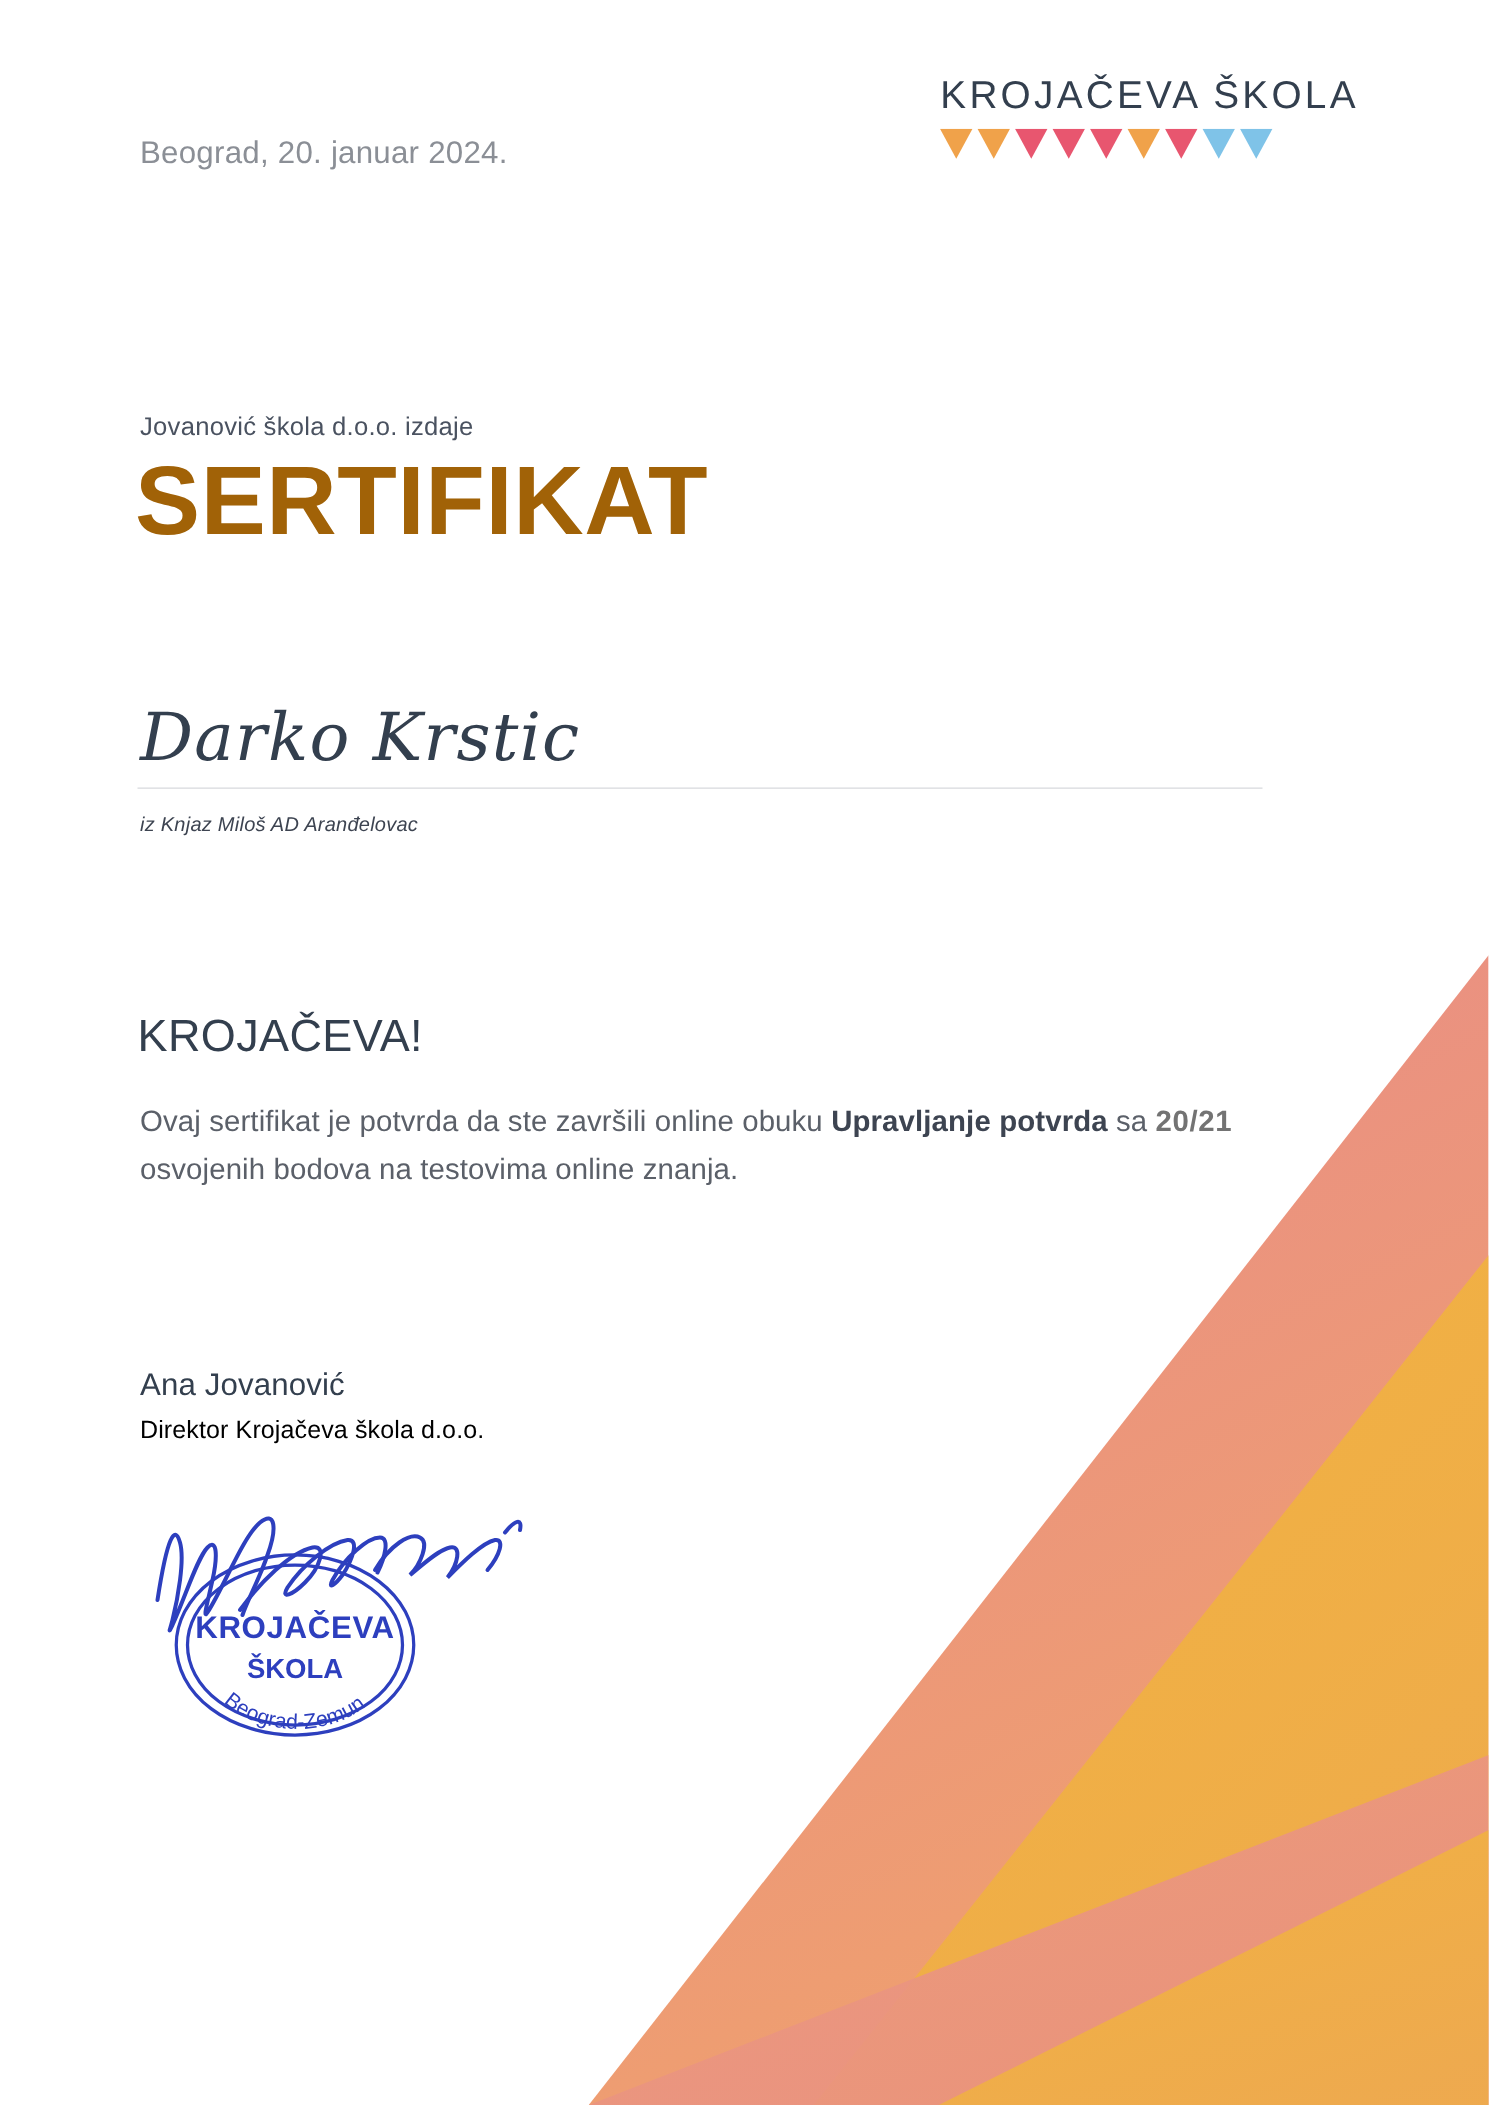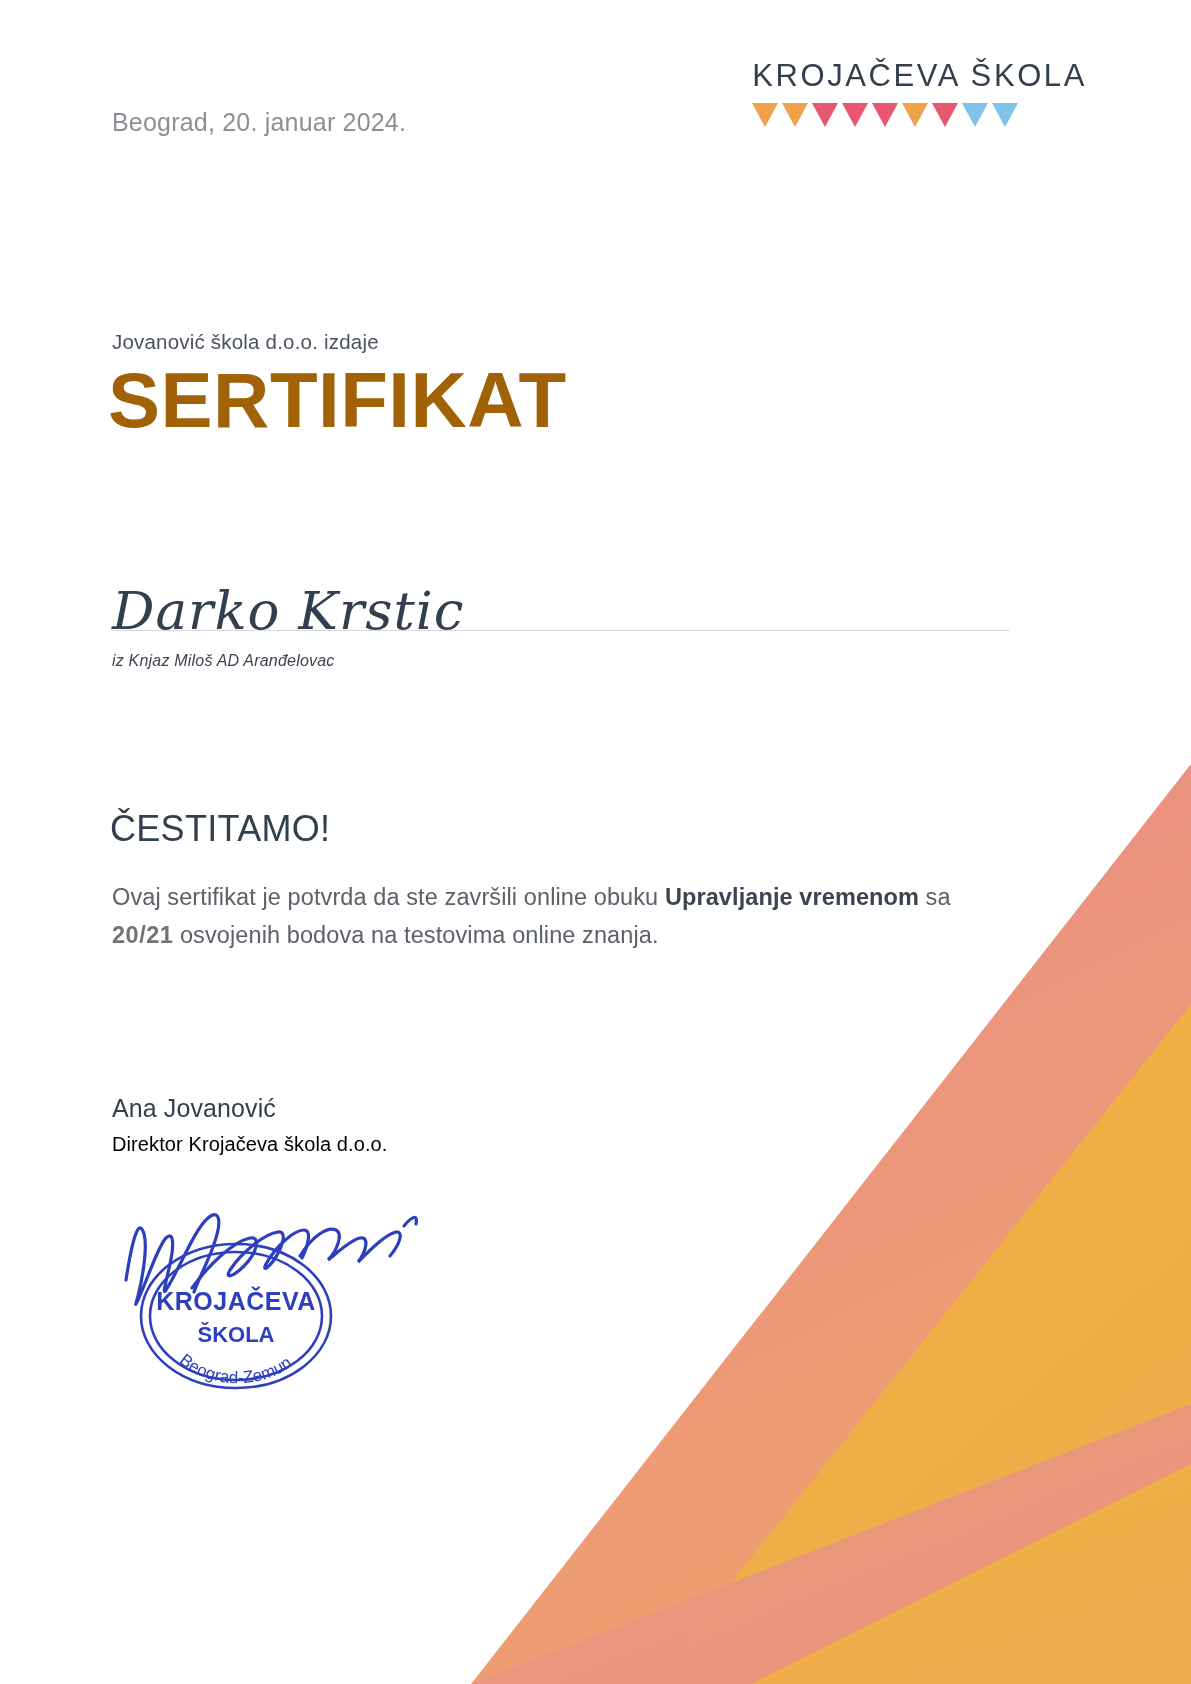--- a/index.html
+++ b/index.html
@@ -81,21 +81,20 @@
   
   .recipient-name {
     position: absolute;
     left: 112px;
     top: 560px;
     font-size: 53px;
     color: #333f4e;
     font-family: "DejaVu Serif", serif;
     font-style: italic;
     letter-spacing: 1px;
-    margin-top: 20px;
   }
   .name-rule {
     position: absolute;
     left: 110px;
     top: 630px;
     width: 900px;
     height: 1px;
     background: #d7d9dd;
   }
   .recipient-org {
@@ -209,23 +208,23 @@
     </svg>
   </div>
 
   <div class="issuer-line">Jovanović škola d.o.o. izdaje</div>
   <div class="cert-title">SERTIFIKAT</div>
 
   <div class="recipient-name">Darko Krstic</div>
   <div class="name-rule"></div>
   <div class="recipient-org">iz Knjaz Miloš AD Aranđelovac</div>
 
-  <div class="congrats">ČESTITAMO!</div>
+  <div class="congrats">KROJAČEVA!</div>
   <div class="body-text">
-    <span>Ovaj sertifikat je potvrda da ste završili online obuku </span><b>Upravljanje vremenom</b><span> sa </span><span class="score">20/21</span><span> osvojenih bodova na testovima online znanja.</span>
+    <span>Ovaj sertifikat je potvrda da ste završili online obuku </span><b>Upravljanje potvrda</b><span> sa </span><span class="score">20/21</span><span> osvojenih bodova na testovima online znanja.</span>
   </div>
 
   <div class="signer-name">Ana Jovanović</div>
   <div class="signer-role">Direktor Krojačeva škola d.o.o.</div>
 
   <div class="signature-block">
     <svg width="340" height="240" viewBox="0 0 340 240">
       <g fill="none" stroke="#2d3fbe" stroke-width="3.2" stroke-linecap="round">
         <path d="M22 112 C30 60, 36 52, 40 66 C44 80, 38 112, 34 128 C32 136, 30 140, 34 132 C44 110, 54 78, 62 70 C70 62, 70 78, 66 96 C62 114, 58 128, 62 122 C76 100, 90 62, 104 50 C116 40, 118 54, 110 76 C104 94, 94 112, 90 124"></path>
         <path d="M88 120 C104 98, 128 74, 146 70 C158 68, 152 86, 140 98 C130 108, 120 112, 126 102 C138 84, 160 66, 174 64 C184 63, 178 80, 170 92 C164 100, 158 104, 162 96 C172 78, 190 62, 200 62 C208 62, 204 78, 198 90"></path>

